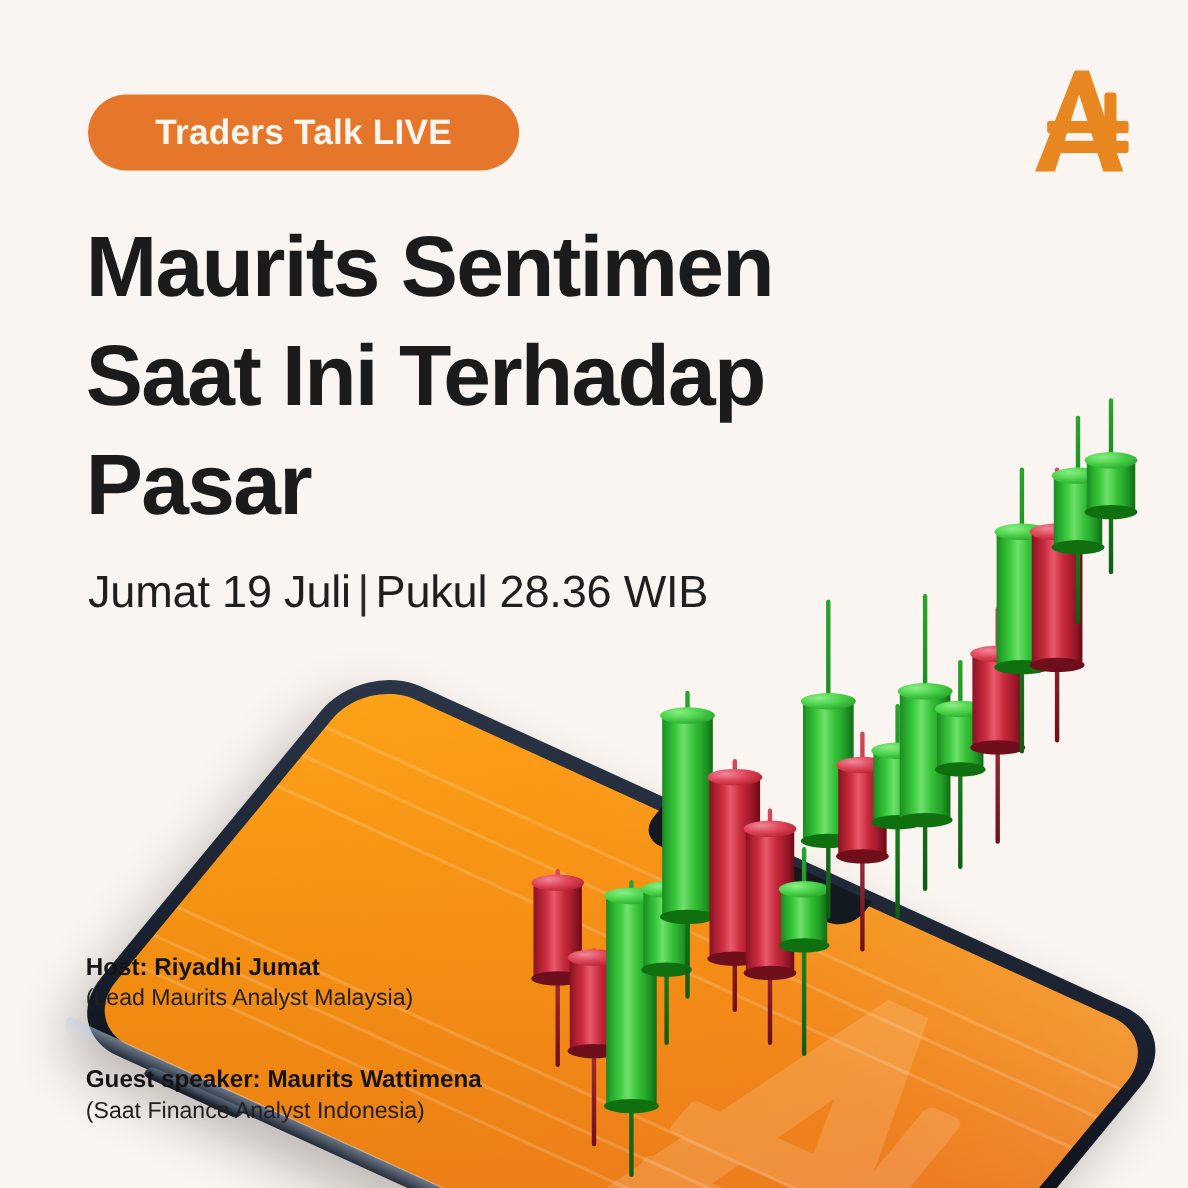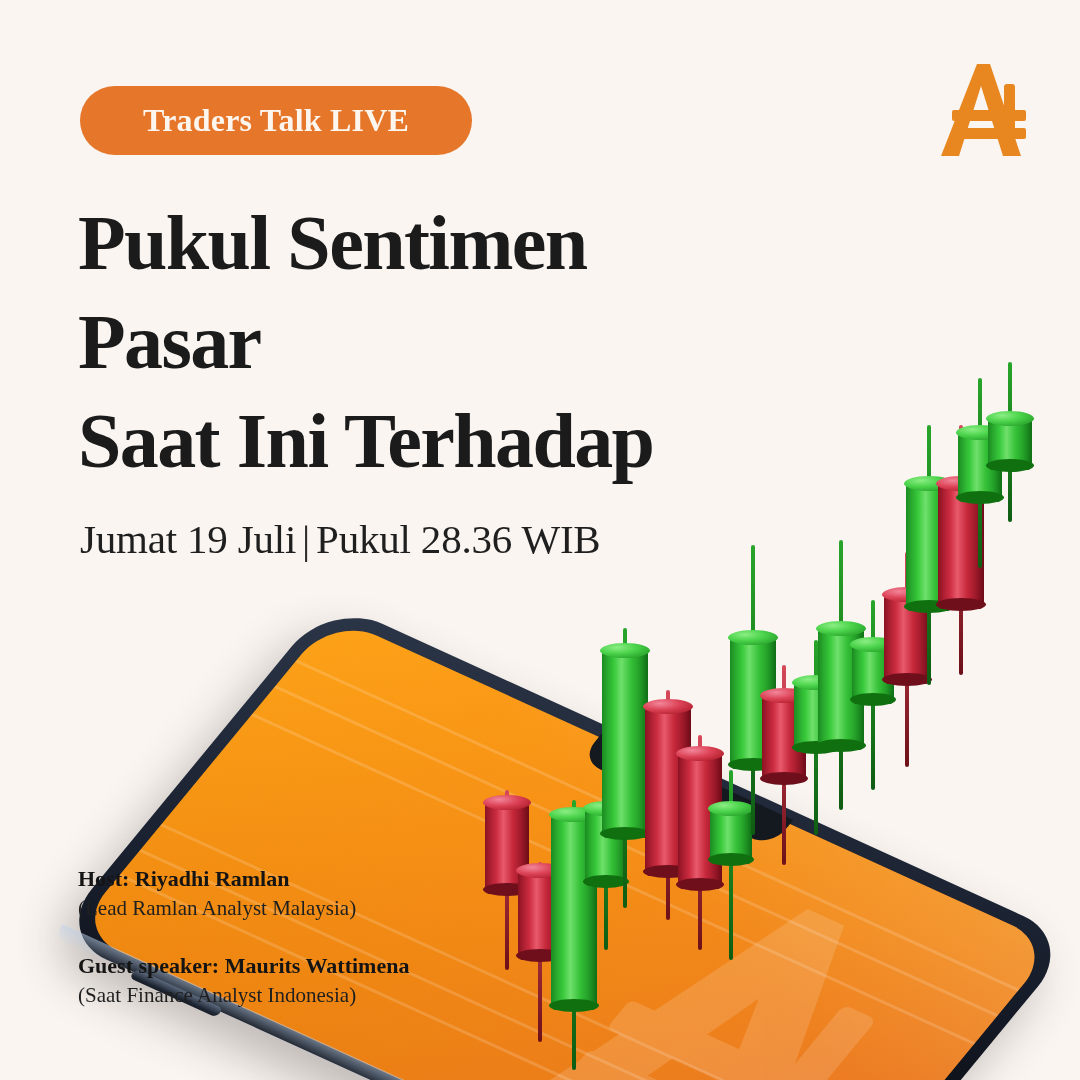--- a/index.html
+++ b/index.html
@@ -3,21 +3,21 @@
 <meta charset="utf-8">
 <style>
   html,body{margin:0;padding:0;}
   body{
     width:1080px;height:1080px;
     background:#faf5f1;
     font-family:"Liberation Sans",sans-serif;
     overflow:hidden;
     position:relative;
   }
-  .stage{position:absolute;inset:0;overflow:hidden;font-family:Liberation Serif, serif;}
+  .stage{position:absolute;inset:0;overflow:hidden;}
 
   
   .badge{
     position:absolute;left:80px;top:86px;
     height:69px;min-width:392px;
     background:#e5762a;
     border-radius:40px;
     display:flex;align-items:center;justify-content:center;
     box-sizing:border-box;padding:0 46px;
   }
@@ -43,21 +43,21 @@
     position:absolute;left:80px;top:515px;
     font-size:41px;color:#1f1f1f;white-space:nowrap;
     letter-spacing:-.2px;
   }
   .dateline .sep{color:#2a2a2a;padding:0 6px;font-weight:300;}
 
   
   .credits{position:absolute;left:78px;top:866px;z-index:40;}
   .cred-name{font-size:22px;font-weight:bold;color:#141414;white-space:nowrap;}
   .cred-role{font-size:21px;color:#1f1f1f;white-space:nowrap;margin-top:4px;}
-  .cred-block2{margin-top:32px;}
+  .cred-block2{margin-top:48px;}
 
   
   .phone-wrap{
     position:absolute;left:330px;top:600px;width:900px;height:560px;
     z-index:5;
   }
   .phone{
     position:absolute;left:0;top:0;width:820px;height:420px;
     transform:rotate(24.5deg) skewX(-15deg);
     transform-origin:0 0;
@@ -159,23 +159,23 @@
       <g fill="#e8871f">
         <path d="M47 6 h13 l31 92 h-18 l-22 -70 -22 70 h-18 z"></path>
         <rect x="22" y="52" width="74" height="11" rx="2"></rect>
         <rect x="22" y="70" width="74" height="11" rx="2"></rect>
         <rect x="74" y="26" width="11" height="70" rx="3"></rect>
       </g>
     </svg>
   </div>
 
   <div class="headline">
-    <div>Pukul Sentimen</div>
+    <div>Maurits Sentimen</div>
+    <div>Saat Ini Terhadap</div>
     <div>Pasar</div>
-    <div>Saat Ini Terhadap</div>
   </div>
 
   <div class="dateline">
     <span>Jumat 19 Juli</span><span class="sep">|</span><span>Pukul 28.36 WIB</span>
   </div>
 
   <div class="phone-wrap">
     <div class="phone">
       <div class="phone-body"></div>
       <div class="phone-screen">
@@ -343,21 +343,21 @@
       <div class="wick g" style="top:0;height:160px;"></div>
       <div class="body g" style="top:56px;height:48px;">
           <div class="cap g"></div>
           <div class="foot g"></div>
         </div>
     </div>
 
   </div>
 
   <div class="credits">
-    <div class="cred-name">Host: Riyadhi Ramlan</div>
-    <div class="cred-role">(Lead Ramlan Analyst Malaysia)</div>
+    <div class="cred-name">Host: Riyadhi Jumat</div>
+    <div class="cred-role">(Lead Maurits Analyst Malaysia)</div>
     <div class="cred-block2">
       <div class="cred-name">Guest speaker: Maurits Wattimena</div>
       <div class="cred-role">(Saat Finance Analyst Indonesia)</div>
     </div>
   </div>
 
 </div>
 
 </body></html>

